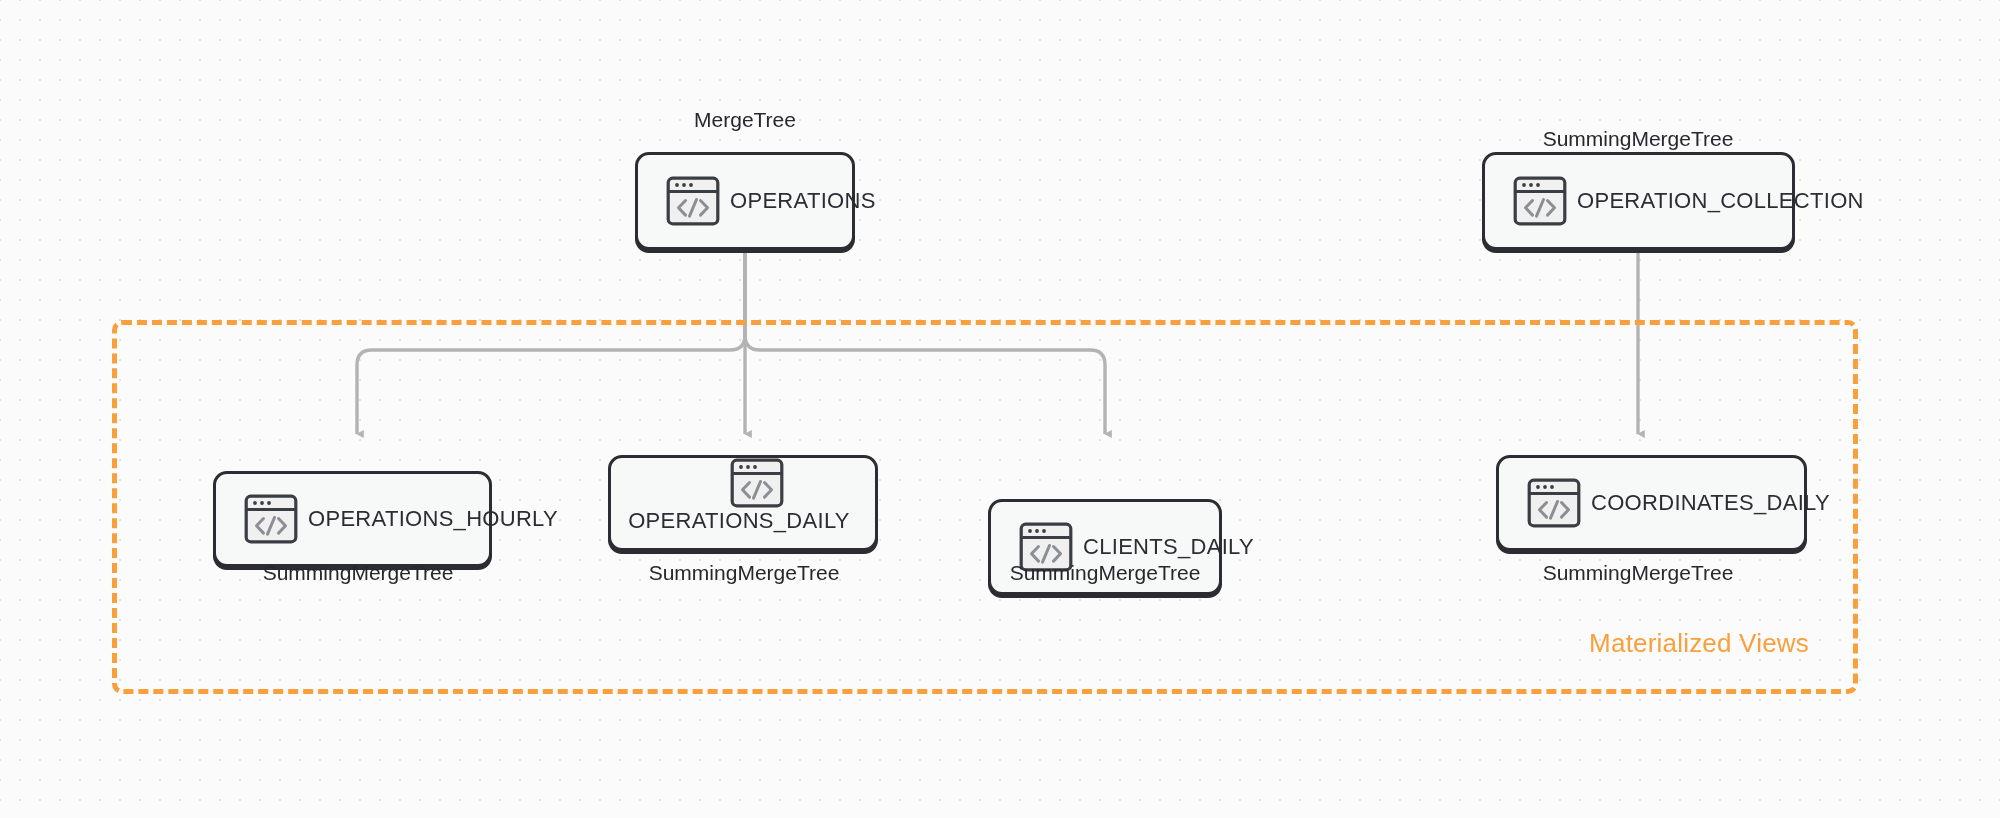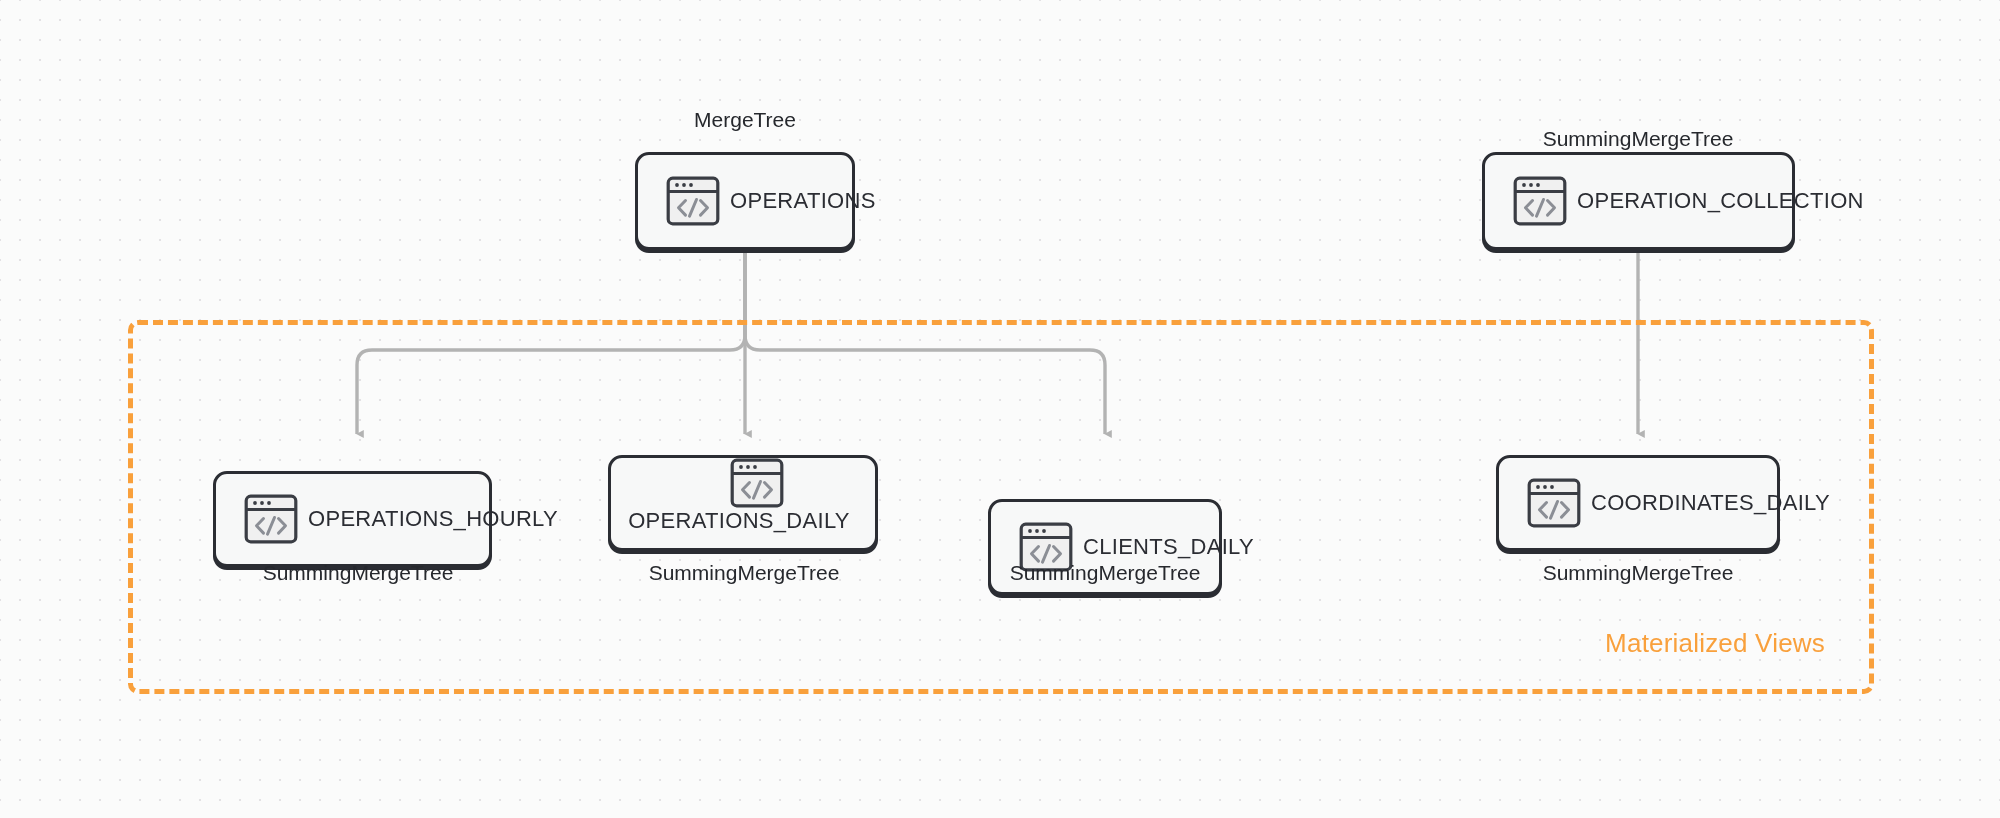--- a/index.html
+++ b/index.html
@@ -32,21 +32,21 @@
     left: 0;
     top: 0;
     width: 2000px;
     height: 818px;
     pointer-events: none;
   }
 
   
   .mv-group {
     position: absolute;
-    left: 128px;
+    left: 112px;
     top: 320px;
     width: 1746px;
     height: 374px;
     border: 5px dashed #f9a03c;
     border-radius: 10px;
   }
 
   .mv-label {
     position: absolute;
     right: 44px;
@@ -100,21 +100,21 @@
     transform: translateX(-50%);
   }
 
   
   #node-operations           { left: 635px;  top: 152px; width: 220px; height: 98px; }
   #node-operation-collection { left: 1482px; top: 152px; width: 313px; height: 98px; }
 
   #node-operations-hourly    { left: 213px;  top: 471px; width: 279px; height: 96px; }
   #node-operations-daily     { left: 608px;  top: 455px; width: 270px; height: 96px; flex-direction: column; }
   #node-clients-daily        { left: 988px;  top: 455px; width: 234px; height: 96px; margin-top: 44px; }
-  #node-coordinates-daily    { left: 1496px; top: 455px; width: 284px; height: 96px; }
+  #node-coordinates-daily    { left: 1496px; top: 455px; width: 311px; height: 96px; }
 
   #cap-operations            { left: 745px;  top: 108px; }
   #cap-operation-collection  { left: 1638px; top: 127px; }
 
   #cap-operations-hourly     { left: 358px;  top: 561px; }
   #cap-operations-daily      { left: 744px;  top: 561px; }
   #cap-clients-daily         { left: 1105px; top: 561px; }
   #cap-coordinates-daily     { left: 1638px; top: 561px; }
 </style>
 </head>

